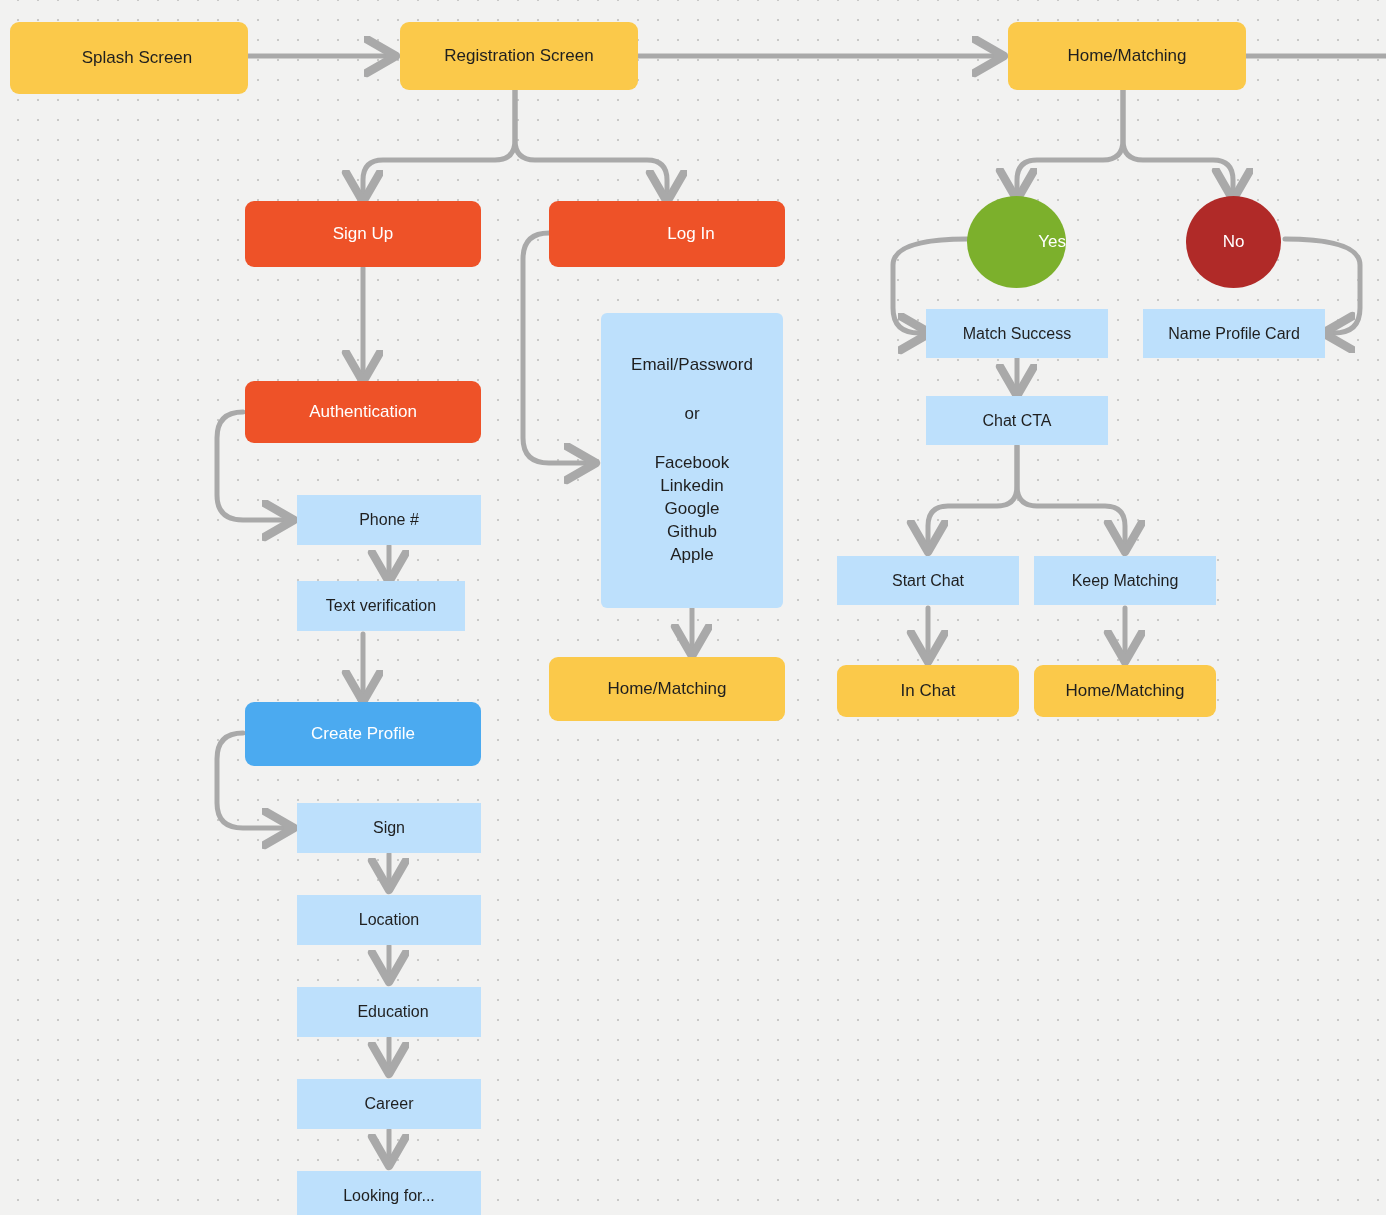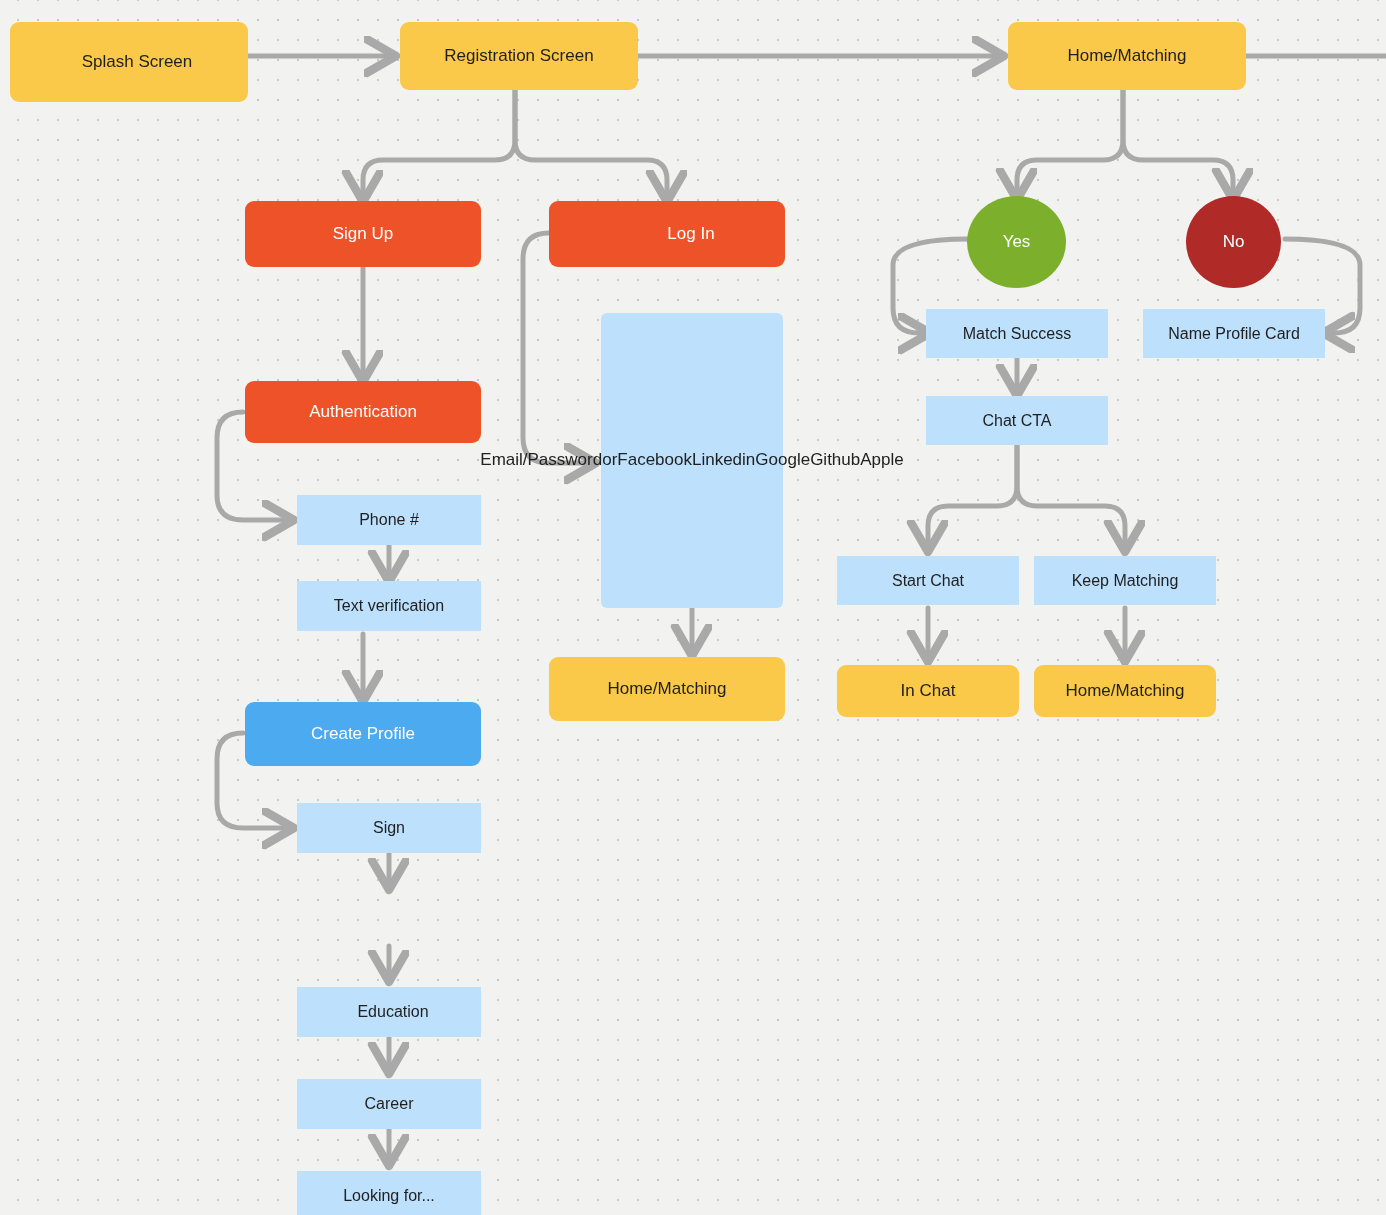--- a/index.html
+++ b/index.html
@@ -57,29 +57,30 @@
     background: #bde0fc;
     color: #1f1f1f;
     border-radius: 0px;
     font-size: 16px;
   }
   .n-panel {
     background: #bde0fc;
     color: #1f1f1f;
     border-radius: 6px;
     font-size: 17px;
-    flex-direction: row;
+    flex-direction: column;
     justify-content: center;
     padding: 10px 6px;
   }
   .n-circle-yes {
     background: #7cb02c;
     color: #ffffff;
     border-radius: 50%;
     font-size: 17px;
+    justify-content: flex-end;
   }
   .n-circle-no {
     background: #b02a28;
     color: #ffffff;
     border-radius: 50%;
     font-size: 17px;
   }
   .panel-line { display: block; }
   .panel-gap-a { height: 26px; }
   .panel-gap-b { height: 26px; }
@@ -144,21 +145,21 @@
       <path d="M928,608 L928,658"></path>
 
       <path d="M1125,608 L1125,658"></path>
     </g>
     <g fill="none" stroke="#a9a9a9" stroke-width="5" stroke-linecap="round">
 
       <path d="M1246,56 L1386,56"></path>
     </g>
   </svg>
 
-  <div class="node n-yellow" style="left:10px; top:22px; width:238px; height:80px;padding-left:16px;">
+  <div class="node n-yellow" style="left:10px; top:22px; width:238px; height:72px;padding-left:16px;">
     <span>Splash Screen</span>
   </div>
 
   <div class="node n-yellow" style="left:400px; top:22px; width:238px; height:68px;">
     <span>Registration Screen</span>
   </div>
 
   <div class="node n-yellow" style="left:1008px; top:22px; width:238px; height:68px;">
     <span>Home/Matching</span>
   </div>
@@ -172,32 +173,35 @@
   </div>
 
   <div class="node n-red" style="left:245px; top:381px; width:236px; height:62px;">
     <span>Authentication</span>
   </div>
 
   <div class="node n-light" style="left:297px; top:495px; width:184px; height:50px;">
     <span>Phone #</span>
   </div>
 
-  <div class="node n-light" style="left:297px; top:581px; width:184px; height:50px;">
+  <div class="node n-light" style="left:297px; top:581px; width:168px; height:50px;">
     <span>Text verification</span>
   </div>
 
   <div class="node n-blue" style="left:245px; top:702px; width:236px; height:64px;">
     <span>Create Profile</span>
   </div>
 
   <div class="node n-light" style="left:297px; top:803px; width:184px; height:50px;">
     <span>Sign</span>
   </div>
 
+  <div class="node n-light" style="left:297px; top:895px; width:184px; height:50px;">
+    <span>Location</span>
+  </div>
 
   <div class="node n-light" style="left:297px; top:987px; width:184px; height:50px;padding-left:8px;">
     <span>Education</span>
   </div>
 
   <div class="node n-light" style="left:297px; top:1079px; width:184px; height:50px;">
     <span>Career</span>
   </div>
 
   <div class="node n-light" style="left:297px; top:1171px; width:184px; height:50px;">

